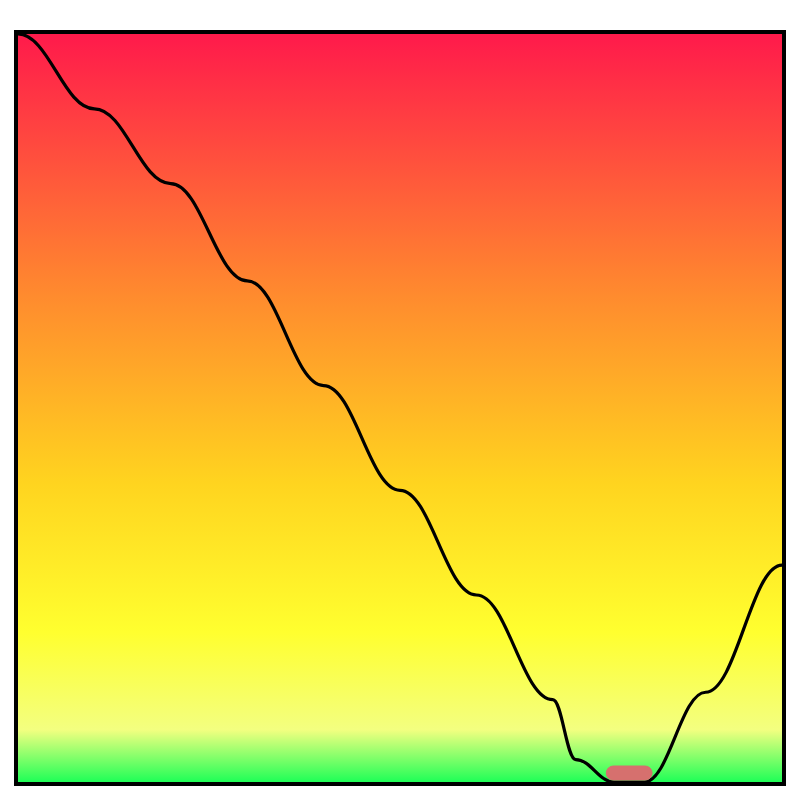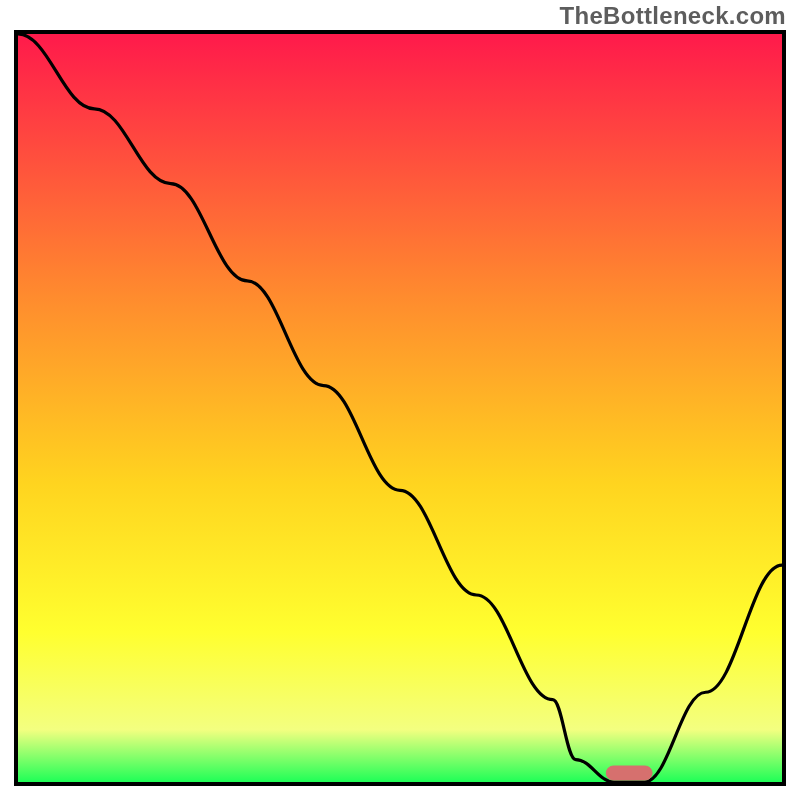--- a/index.html
+++ b/index.html
@@ -32,21 +32,20 @@
     height: 756px;
     border: 4px solid #000;
     box-sizing: border-box;
     overflow: hidden;
   }
 </style>
 </head>
 <body>
 
 <div class="frame">
-  <div class="watermark">TheBottleneck.com</div>
 
   <div class="plot-border">
     <svg id="plot-svg" width="764" height="748" viewBox="0 0 764 748" preserveAspectRatio="none">
       <defs>
         <linearGradient id="bg-grad" x1="0" y1="0" x2="0" y2="1">
           <stop id="g0" offset="0%" stop-color="#ff1a4b"></stop>
           <stop id="g1" offset="35%" stop-color="#ff8b2e"></stop>
           <stop id="g2" offset="60%" stop-color="#ffd41f"></stop>
           <stop id="g3" offset="80%" stop-color="#ffff2f"></stop>
           <stop id="g4" offset="93%" stop-color="#f3ff80"></stop>

